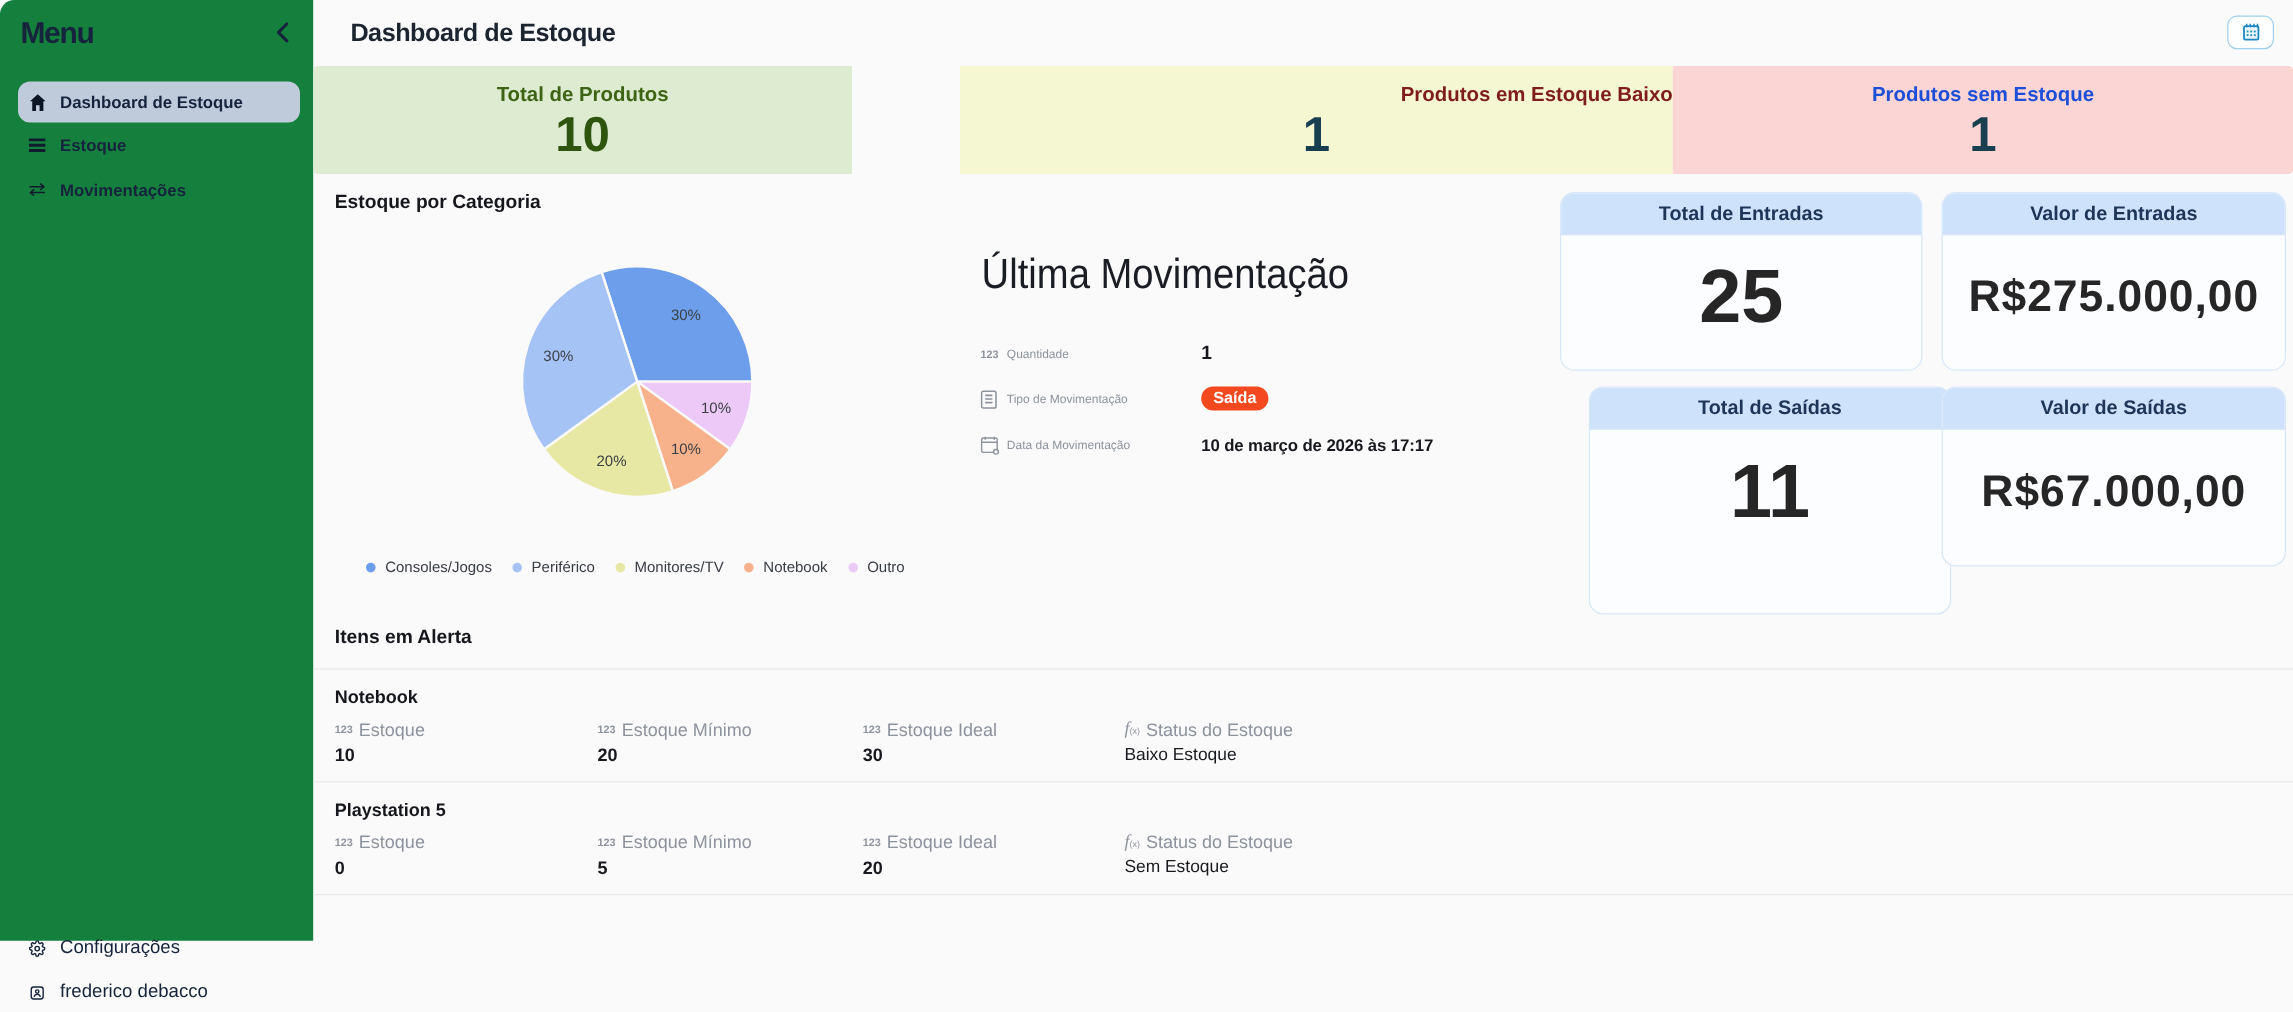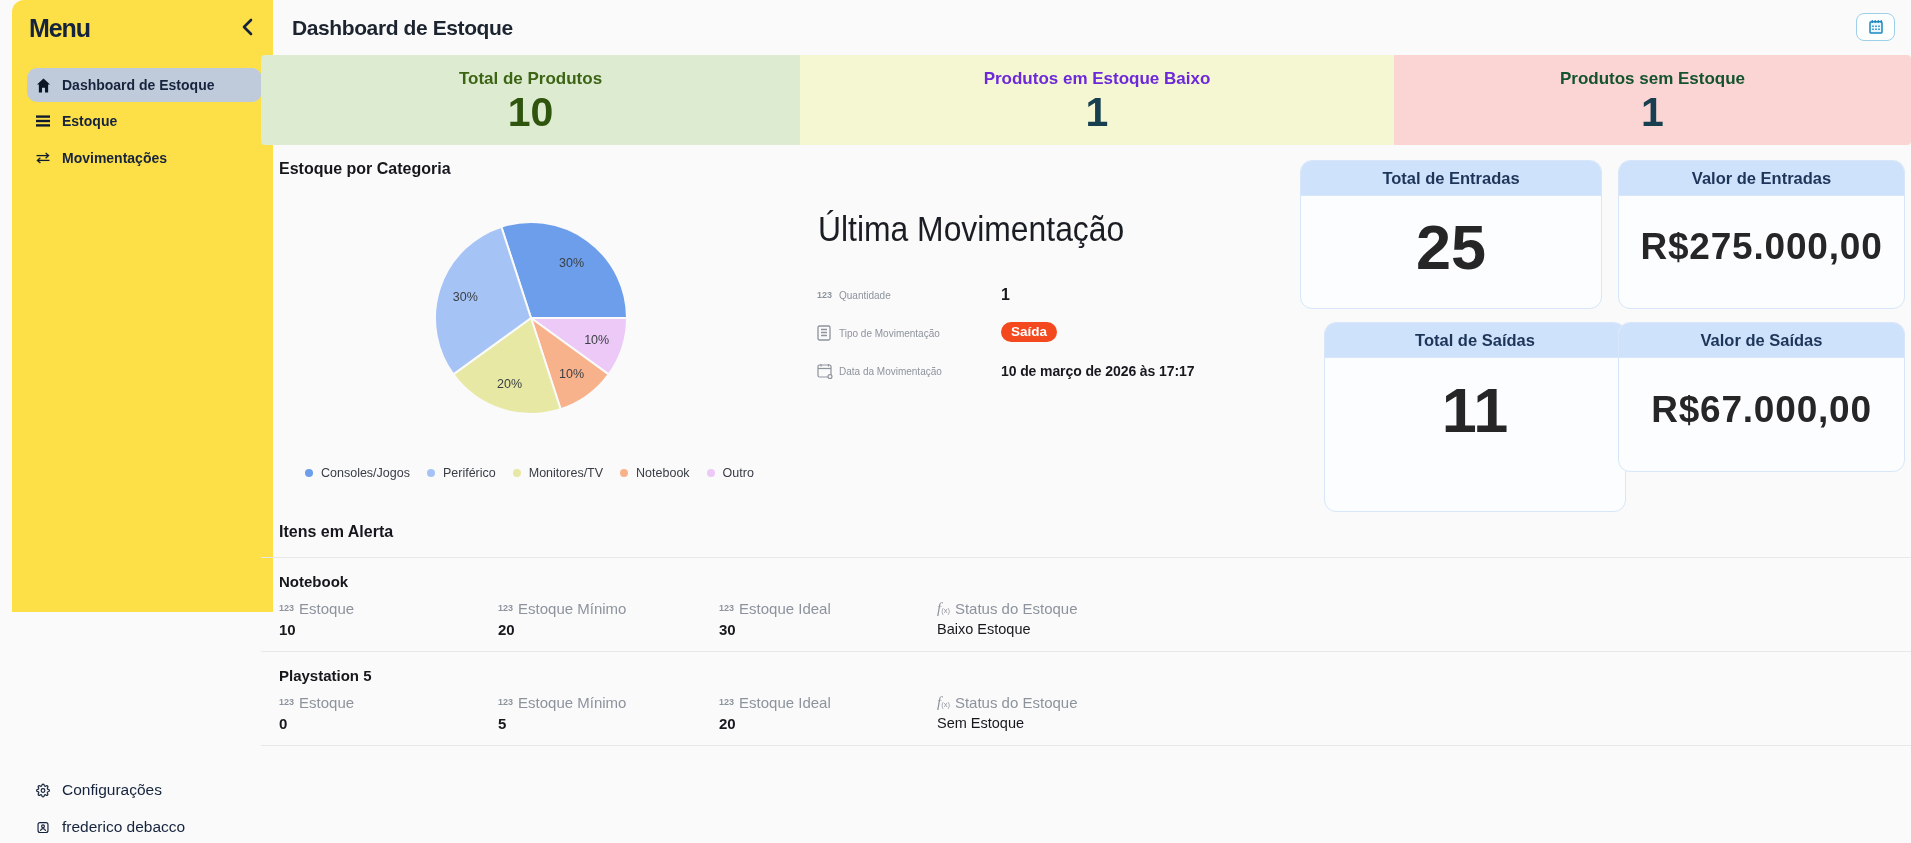--- a/index.html
+++ b/index.html
@@ -1,42 +1,42 @@
 <!DOCTYPE html>
 <html><head>
 <meta charset="utf-8">
 <style>
 * { margin:0; padding:0; box-sizing:border-box; }
 html,body { width:1911px; height:843px; overflow:hidden; }
 body { font-family:"Liberation Sans", sans-serif; background:#fafafa; position:relative; }
 
-.sidebar { position:absolute; left:12px; top:0; width:261px; height:612px; background:#fde047; border-top-left-radius:12px; }
+.sidebar { position:absolute; left:0; top:0; width:261px; height:784px; background:#15803d; border-top-left-radius:12px; }
 .sb-head { position:absolute; left:17px; top:12px; width:228px; height:32px; }
 .sb-head .t { font-size:25px; font-weight:700; color:#16233c; line-height:32px; letter-spacing:-1.1px; }
 .sb-chev { position:absolute; right:17px; top:17px; }
 .nav-item { position:absolute; left:15px; width:235px; height:34px; border-radius:10px; display:flex; align-items:center; }
 .nav-item .ic { width:14px; height:16px; margin-left:9px; flex:none; display:flex; align-items:center; justify-content:center; }
 .nav-item .tx { margin-left:12px; font-size:14px; font-weight:600; color:#16233c; }
 .nav-sel { background:#bfcbdb; }
 
 .main-head { position:absolute; left:261px; top:0; width:1650px; height:55px; }
 .main-head .title { position:absolute; left:31px; top:16px; font-size:21px; font-weight:700; color:#1c2430; letter-spacing:-0.4px; }
 .cal-btn { position:absolute; left:1595px; top:13px; width:39px; height:28px; border:1.5px solid #9ed0ea; border-radius:8px; background:#fdfefe; display:flex; align-items:center; justify-content:center; }
 
 .band { position:absolute; top:55px; height:90px; text-align:center; }
 .band .bt { margin-top:14px; font-size:17px; font-weight:700; }
 .band .bn { margin-top:1px; font-size:41px; font-weight:700; line-height:44px; }
-.band-g { left:261px; width:539px; background:#ddebd1; border-radius:4px 0 0 4px; }
+.band-g { left:261px; width:449px; background:#ddebd1; border-radius:4px 0 0 4px; }
 .band-g .bt { color:#3c6414; }
 .band-g .bn { color:#2f540e; }
 .band-y { left:800px; width:594px; background:#f5f7d3; }
-.band-y .bt { color:#6d28d9; }
+.band-y .bt { color:#7f1d1d;text-align:right; }
 .band-y .bn { color:#173f50; }
 .band-r { left:1394px; width:517px; background:#fbd5d3; border-radius:0 4px 4px 0; }
-.band-r .bt { color:#14532d; }
+.band-r .bt { color:#1d4ed8; }
 .band-r .bn { color:#173f50; }
 
 .sec-title { position:absolute; font-size:16px; font-weight:700; color:#15171c; }
 
 .pie { position:absolute; left:420px; top:207px; }
 .legend { position:absolute; top:466px; left:305px; display:flex; }
 .leg { display:flex; align-items:center; margin-right:17px; }
 .leg .dot { width:8px; height:8px; border-radius:50%; margin-right:8px; }
 .leg .lt { font-size:12.5px; color:#383c44; }
 

